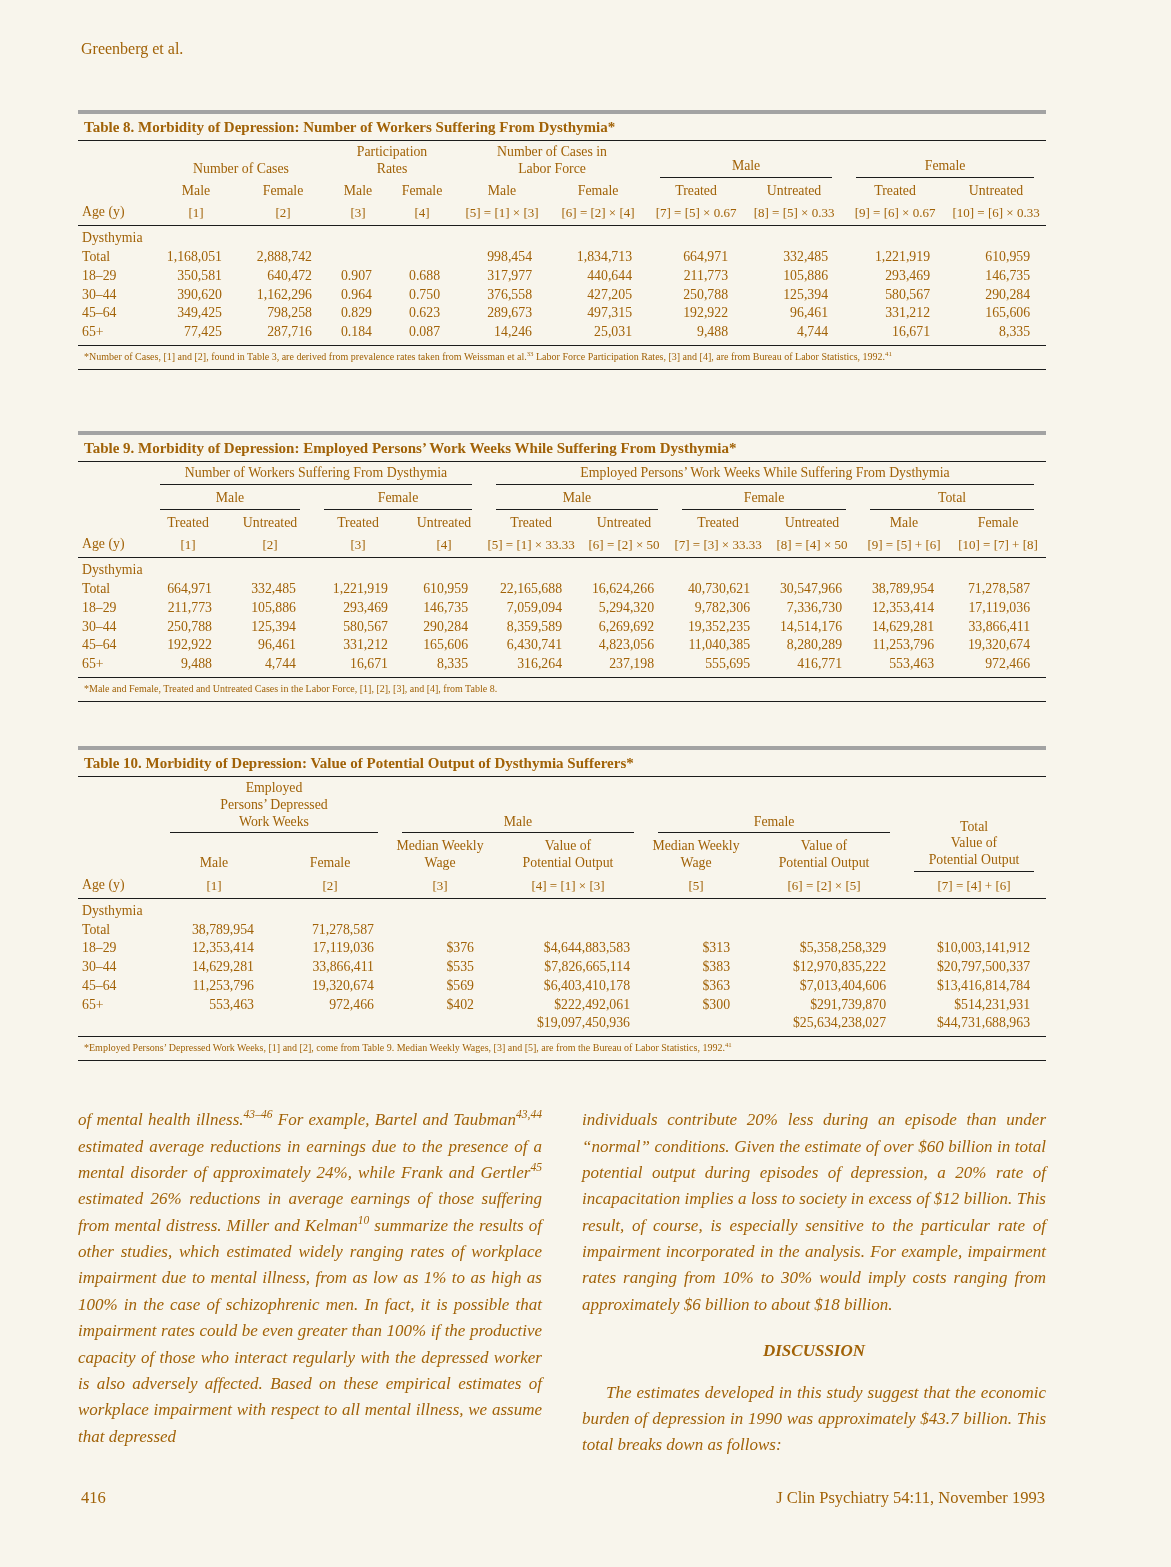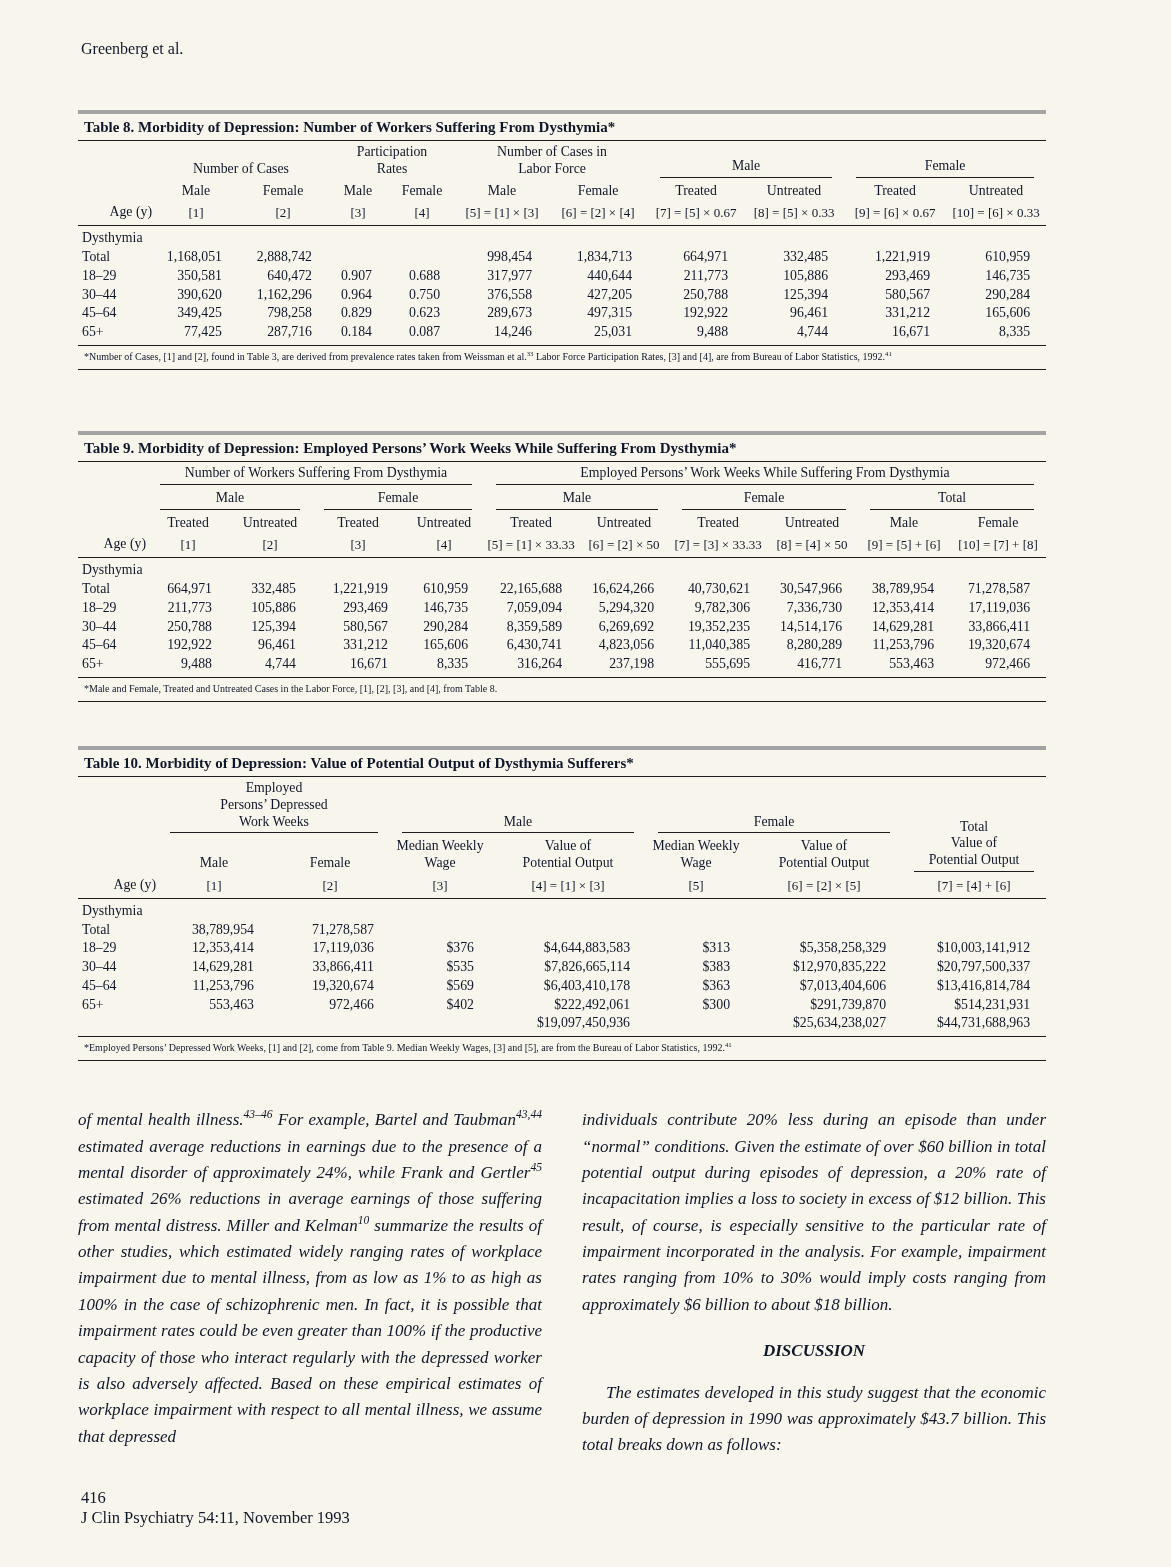--- a/index.html
+++ b/index.html
@@ -1,29 +1,29 @@
 <!DOCTYPE html>
 <html><head>
 <meta charset="utf-8">
 <style>
   html,body{margin:0;padding:0;background:#d8d4c8;}
   .page{position:relative;width:1171px;height:1567px;margin:0 auto;background:#f8f5ec;
-        font-family:"Liberation Serif", serif;color:#0f172a;overflow:hidden;}
+        font-family:"Liberation Serif", serif;color:#a16207;overflow:hidden;}
   .running-head{position:absolute;top:40px;left:81px;font-size:16px;}
   .content{position:absolute;top:110px;left:78px;width:968px;}
 
   
   .tbl{border-top:4px solid #a3a3a3;border-bottom:1.5px solid #1c1c1c;background:transparent;}
   .tbl + .tbl{margin-top:0;}
   .tbl-title{font-weight:bold;font-size:15px;padding:5px 8px 4px 6px;border-bottom:1.4px solid #1c1c1c;}
   table.jt{border-collapse:collapse;table-layout:fixed;width:100%;border-bottom:1.3px solid #1c1c1c;}
   .jt th{font-weight:normal;text-align:center;vertical-align:bottom;padding:3px 2px 2px;
          font-size:13.8px;line-height:1.22;}
   .jt th.pre{white-space:pre-line;}
-  .jt th.agecol{text-align:right;padding-left:4px;}
+  .jt th.agecol{text-align:left;padding-left:4px;}
   .jt th .rule{display:block;margin:0 10px;padding-bottom:2px;border-bottom:1.3px solid #1c1c1c;white-space:pre-line;}
   .jt tr.last th{border-bottom:1.3px solid #1c1c1c;padding-bottom:4px;}
   .jt th.formula{font-size:13px;}
   .jt td{font-size:13.8px;line-height:1.36;padding:0 2px;}
   .jt td.num{text-align:right;padding-right:16px;}
   .jt td.rowlabel{text-align:left;padding-left:4px;}
   .jt tbody tr:first-child td{padding-top:3px;}
   .jt tbody tr:last-child td{padding-bottom:3px;}
   .tbl-footnote{font-size:10px;line-height:1.32;padding:4px 8px 6px 6px;font-family:Liberation Serif, serif;}
   sup{font-size:0.68em;vertical-align:super;line-height:0;}
@@ -33,21 +33,21 @@
 
   
   .body-text{display:flex;gap:40px;margin-top:46px;font-size:17px;line-height:1.55;text-align:justify;font-style:italic;}
   .body-text .col{flex:1;min-width:0;}
   .body-text p{margin:0;}
   .indent{text-indent:24px;}
   .discussion-heading{text-align:center;font-weight:bold;font-size:17px;margin:20px 0 15px;}
 
   
   .footer{position:absolute;left:81px;top:1488px;width:964px;display:flex;
-          justify-content:space-between;font-size:16.5px;flex-direction:column;}
+          justify-content:space-between;font-size:16.5px;}
 </style>
 </head>
 <body>
 
 <div class="page">
 
   <div class="running-head">Greenberg et al.</div>
 
   <div class="content">
 

